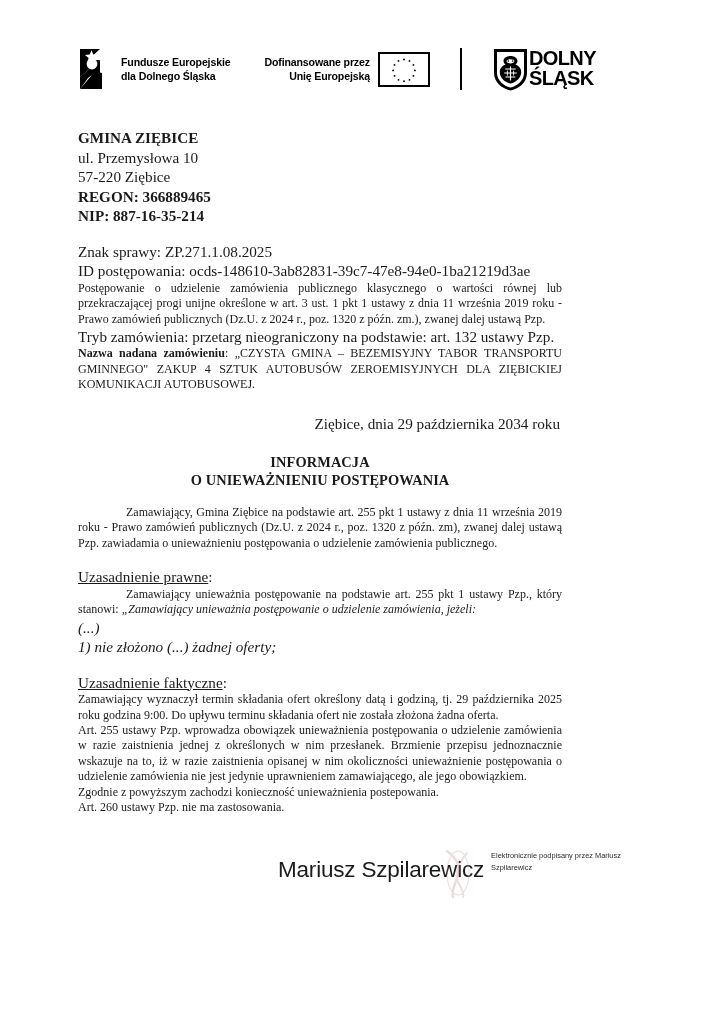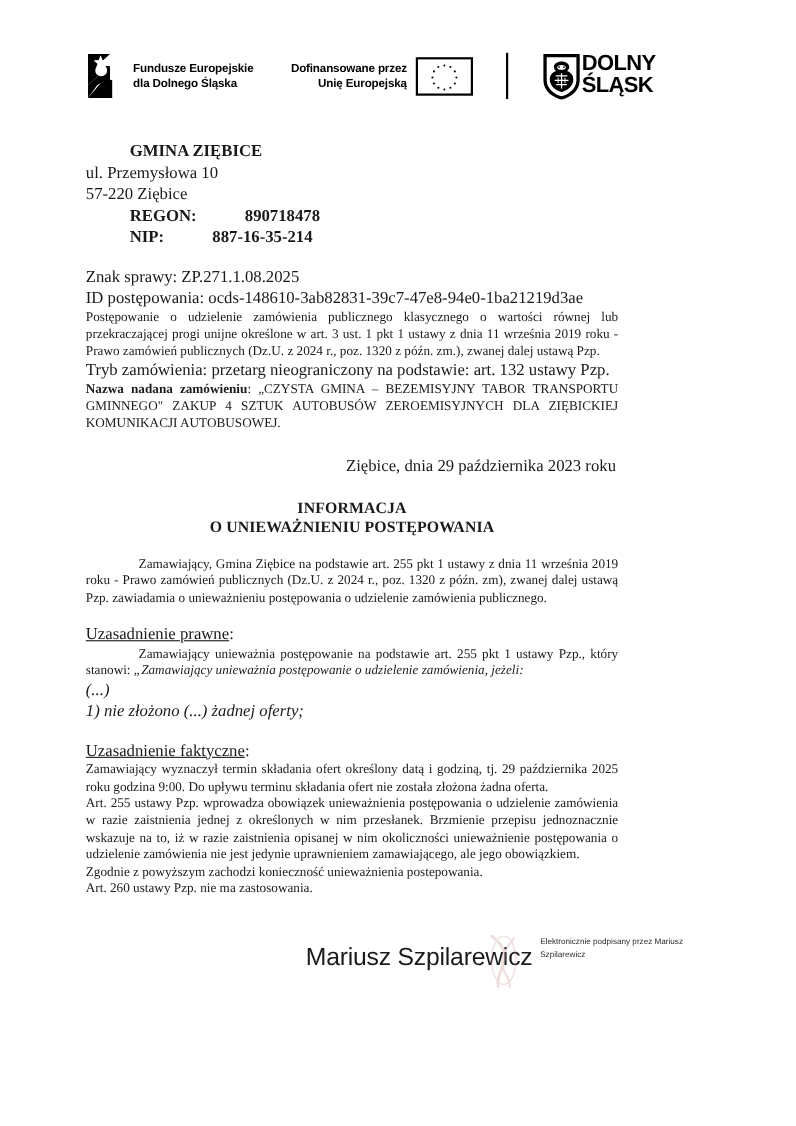--- a/index.html
+++ b/index.html
@@ -87,21 +87,21 @@
     letter-spacing: -0.6px;
     color: #000;
   }
 
   
   .addr {
     margin-top: 32px;
     font-size: 15.2px;
     line-height: 1.285;
   }
-  .addr .b { font-weight: bold; margin-left: 40px; }
+  .addr .b { font-weight: bold; }
 
   .dane-head {
     font-weight: bold;
     font-size: 15.2px;
   }
   .line {
     font-size: 15.2px;
     line-height: 1.285;
   }
   p.just {
@@ -244,33 +244,33 @@
         <div>DOLNY</div>
         <div>ŚLĄSK</div>
       </div>
     </div>
   </div>
 
   <div class="addr">
     <div class="b">GMINA ZIĘBICE</div>
     <div>ul. Przemysłowa 10</div>
     <div>57-220 Ziębice</div>
-    <div><span class="b">REGON:</span> <span class="b">890718478</span></div>
+    <div><span class="b">REGON:</span> <span class="b">366889465</span></div>
     <div><span class="b">NIP:</span> <span class="b">887-16-35-214</span></div>
   </div>
 
   <div class="blk">
     <div class="line">Znak sprawy: ZP.271.1.08.2025</div>
     <div class="line">ID postępowania: ocds-148610-3ab82831-39c7-47e8-94e0-1ba21219d3ae</div>
     <p class="just lastfull">Postępowanie o udzielenie zamówienia publicznego klasycznego o wartości równej lub przekraczającej progi unijne określone w art. 3 ust. 1 pkt 1 ustawy z dnia 11 września 2019 roku - Prawo zamówień publicznych (Dz.U. z 2024 r., poz. 1320 z późn. zm.), zwanej dalej ustawą Pzp.</p>
     <div class="line">Tryb zamówienia: przetarg nieograniczony na podstawie: art. 132 ustawy Pzp.</div>
     <p class="just lastfull"><span class="bold">Nazwa nadana zamówieniu</span><span>: </span><span>„CZYSTA GMINA – BEZEMISYJNY TABOR TRANSPORTU GMINNEGO" ZAKUP 4 SZTUK AUTOBUSÓW ZEROEMISYJNYCH DLA ZIĘBICKIEJ KOMUNIKACJI AUTOBUSOWEJ.</span></p>
   </div>
 
-  <div class="date-right">Ziębice, dnia 29 października 2023 roku</div>
+  <div class="date-right">Ziębice, dnia 29 października 2034 roku</div>
 
   <div class="title-block">
     <div>INFORMACJA</div>
     <div>O UNIEWAŻNIENIU POSTĘPOWANIA</div>
   </div>
 
   <div class="blk">
     <p class="just para-indent lastfull">Zamawiający, Gmina Ziębice na podstawie art. 255 pkt 1 ustawy z dnia  11 września 2019 roku - Prawo zamówień publicznych (Dz.U. z 2024 r., poz. 1320 z późn. zm), zwanej dalej ustawą Pzp. zawiadamia o unieważnieniu postępowania o udzielenie zamówienia publicznego.</p>
   </div>
 

